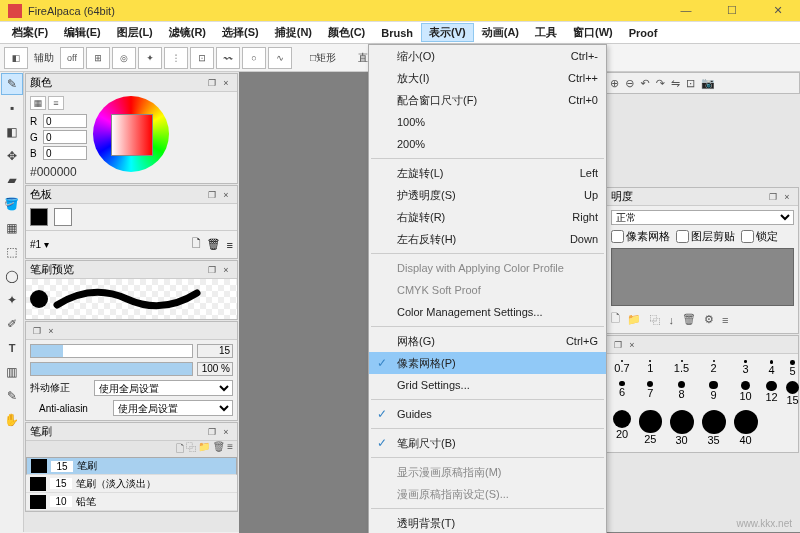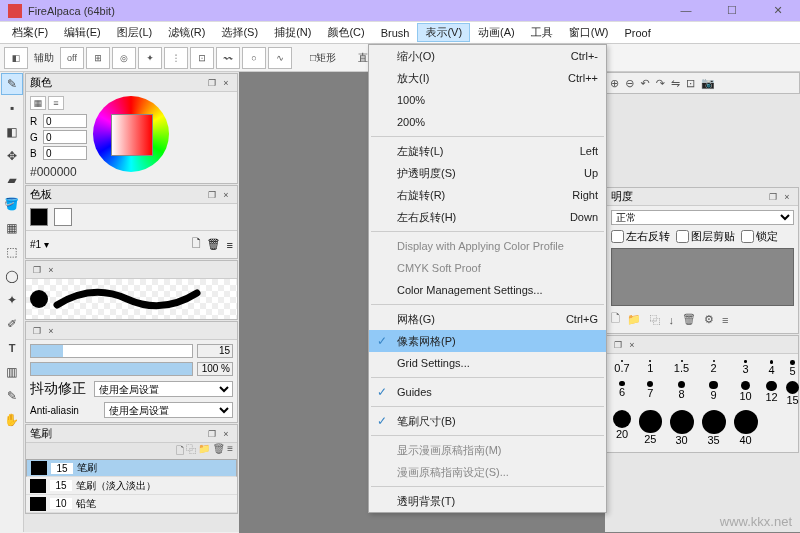--- a/index.html
+++ b/index.html
@@ -1,27 +1,27 @@
 <!DOCTYPE html>
 <html><head>
 <meta charset="utf-8">
 <style>
 * { margin: 0; padding: 0; box-sizing: border-box; font-family: "Microsoft YaHei", sans-serif; font-size: 11px; }
 body { background: #f0f0f0; width: 800px; height: 533px; overflow: hidden; position: relative; }
 
 
-.titlebar { height: 22px; background: #c4b5fd; display: flex; align-items: center; padding: 8px 8px; border-bottom: 1px solid #ddd; }
+.titlebar { height: 22px; background: #fde047; display: flex; align-items: center; padding: 8px 8px; border-bottom: 1px solid #ddd; }
 .titlebar .icon { width: 14px; height: 14px; background: #d44; margin-right: 6px; }
 .titlebar .title { flex: 1; color: #333; }
 .titlebar .winbtns { display: flex; gap: 18px; }
 .titlebar .winbtn { width: 28px; text-align: center; color: #555; cursor: pointer; }
 
 
 .menubar { height: 22px; background: #fff; display: flex; align-items: center; padding: 0 4px; border-bottom: 1px solid #ccc; }
-.menubar .mitem { padding: 2px 8px; cursor: pointer; color: #222; }
+.menubar .mitem { padding: 2px 8px; cursor: pointer; color: #222; font-weight: bold; }
 .menubar .mitem.open { background: #cde8ff; border: 1px solid #90c8f0; padding: 1px 7px; }
 
 
 .toolbar { height: 28px; background: #f4f4f4; display: flex; align-items: center; padding: 0 4px; border-bottom: 1px solid #ccc; gap: 2px; }
 .tbtn { width: 24px; height: 22px; border: 1px solid #bbb; background: #fff; display: inline-flex; align-items: center; justify-content: center; font-size: 9px; color: #555; }
 .tlabel { font-size: 10px; color: #333; margin: 0 4px; }
 
 
 .dropdown { position: absolute; left: 368px; top: 44px; width: 239px; background: #f0f0f0; border: 1px solid #aaa; box-shadow: 2px 2px 5px rgba(0,0,0,0.2); z-index: 100; }
 .dropdown .ditem { height: 22px; display: flex; align-items: center; padding-left: 28px; padding-right: 8px; cursor: pointer; position: relative; font-size: 11px; }
@@ -64,22 +64,22 @@
 .brushdot { width: 18px; height: 18px; background: #000; border-radius: 50%; }
 .brushstroke { width: 150px; height: 24px; }
 .brushstroke svg { width: 100%; height: 100%; }
 
 
 .brushctrl .pbody { display: flex; flex-direction: column; gap: 4px; }
 .ctrlrow { display: flex; align-items: center; gap: 4px; }
 .slider { flex: 1; height: 14px; background: linear-gradient(to right,#a8d0ef 0%,#a8d0ef 20%,#fff 20%); border: 1px solid #aaa; }
 .slider2 { flex: 1; height: 14px; background: linear-gradient(to right,#a8d0ef 0%,#a8d0ef 100%); border: 1px solid #aaa; }
 .numbox { width: 36px; height: 14px; border: 1px solid #aaa; font-size: 10px; text-align: right; padding: 0 2px; }
-.ctlabel { font-size: 14px; width: 60px; font-family: Liberation Serif, serif; }
-.ctlabel2 { font-size: 10px; width: 70px; }
+.ctlabel { font-size: 10px; width: 60px; font-family: Liberation Serif, serif; }
+.ctlabel2 { font-size: 10px; width: 70px; margin-left: 9px; }
 .sel { flex: 1; height: 16px; border: 1px solid #aaa; font-size: 10px; background: #fff; }
 
 
 .brushlist .pbody { padding: 0; max-height: 76px; }
 .blhead { height: 16px; background: #e4e4e4; display: flex; justify-content: flex-end; gap: 2px; padding: 0 4px; }
 .blhead span { font-size: 10px; color: #555; }
 .brow { height: 18px; display: flex; align-items: center; gap: 4px; padding: 0 4px; border-bottom: 1px solid #ddd; }
 .brow.sel { background: #a8d0ef; }
 .brow .bsw { width: 16px; height: 14px; background: #000; }
 .brow .bsize { width: 22px; font-size: 10px; background: #fff; text-align: center; }
@@ -98,21 +98,21 @@
 .oprow { display: flex; align-items: center; gap: 6px; }
 .opchk { display: flex; align-items: center; gap: 2px; font-size: 10px; }
 .graybox { height: 58px; background: #888; border: 1px solid #666; }
 
 
 .sizepanel .pbody { padding: 6px; }
 .sizegrid { display: grid; grid-template-columns: repeat(7, 1fr); gap: 4px 8px; }
 .dotcell { display: flex; flex-direction: column; align-items: center; font-size: 8px; }
 .dotcell .dot { background: #000; border-radius: 50%; }
 
-.watermark { position: absolute; right: 8px; bottom: 4px; font-size: 13px; color: #aaa; }
+.watermark { position: absolute; right: 8px; bottom: 4px; font-size: 10px; color: #aaa; }
 </style>
 </head>
 <body>
 
 <div class="titlebar">
   <div class="icon"></div>
   <div class="title">FireAlpaca (64bit)</div>
   <div class="winbtns">
     <div class="winbtn">—</div>
     <div class="winbtn">☐</div>
@@ -221,20 +221,21 @@
       <span style="font-size:10px">#1 ▾</span>
       <span style="flex:1"></span>
       <span>🗋</span>
       <span>🗑</span>
       <span>≡</span>
     </div>
   </div>
 
   <div class="panel brushpreview">
     <div class="phead">
+        <span class="ptitle">笔刷预览</span>
       <span class="pbtn">❐</span>
       <span class="pbtn">×</span>
       </div>
     <div class="pbody">
       <div class="brushdot"></div>
       <div class="brushstroke">
         <svg viewBox="0 0 150 24">
             <path d="M5 18 Q 40 -4 75 12 T 145 6" stroke="#000" stroke-width="7" fill="none" stroke-linecap="round"></path>
           </svg>
       </div>
@@ -319,21 +320,21 @@
         <span class="ptitle">明度</span>
         <span style="flex:1"></span>
       <span class="pbtn">❐</span>
       <span class="pbtn">×</span>
       </div>
     <div class="pbody">
       <select class="sel"><option>正常</option></select>
       <div class="oprow">
         <label class="opchk">
             <input type="checkbox" style="">
-            <span>左右反转</span>
+            <span>像素网格</span>
           </label>
         <label class="opchk">
             <input type="checkbox" style="">
             <span>图层剪贴</span>
           </label>
         <label class="opchk">
             <input type="checkbox" style="">
             <span>锁定</span>
           </label>
       </div>
@@ -441,20 +442,24 @@
 <div class="dropdown" id="dropdown">
     <div class="ditem">
       <span class="dlabel">缩小(O)</span>
       <span class="dshort">Ctrl+-</span>
     </div>
     <div class="ditem">
       <span class="dlabel">放大(I)</span>
       <span class="dshort">Ctrl++</span>
     </div>
     <div class="ditem">
+      <span class="dlabel">配合窗口尺寸(F)</span>
+      <span class="dshort">Ctrl+0</span>
+    </div>
+    <div class="ditem">
       <span class="dlabel">100%</span>
     </div>
     <div class="ditem">
       <span class="dlabel">200%</span>
     </div>
     <div class="dsep"></div>
     <div class="ditem">
       <span class="dlabel">左旋转(L)</span>
       <span class="dshort">Left</span>
     </div>

